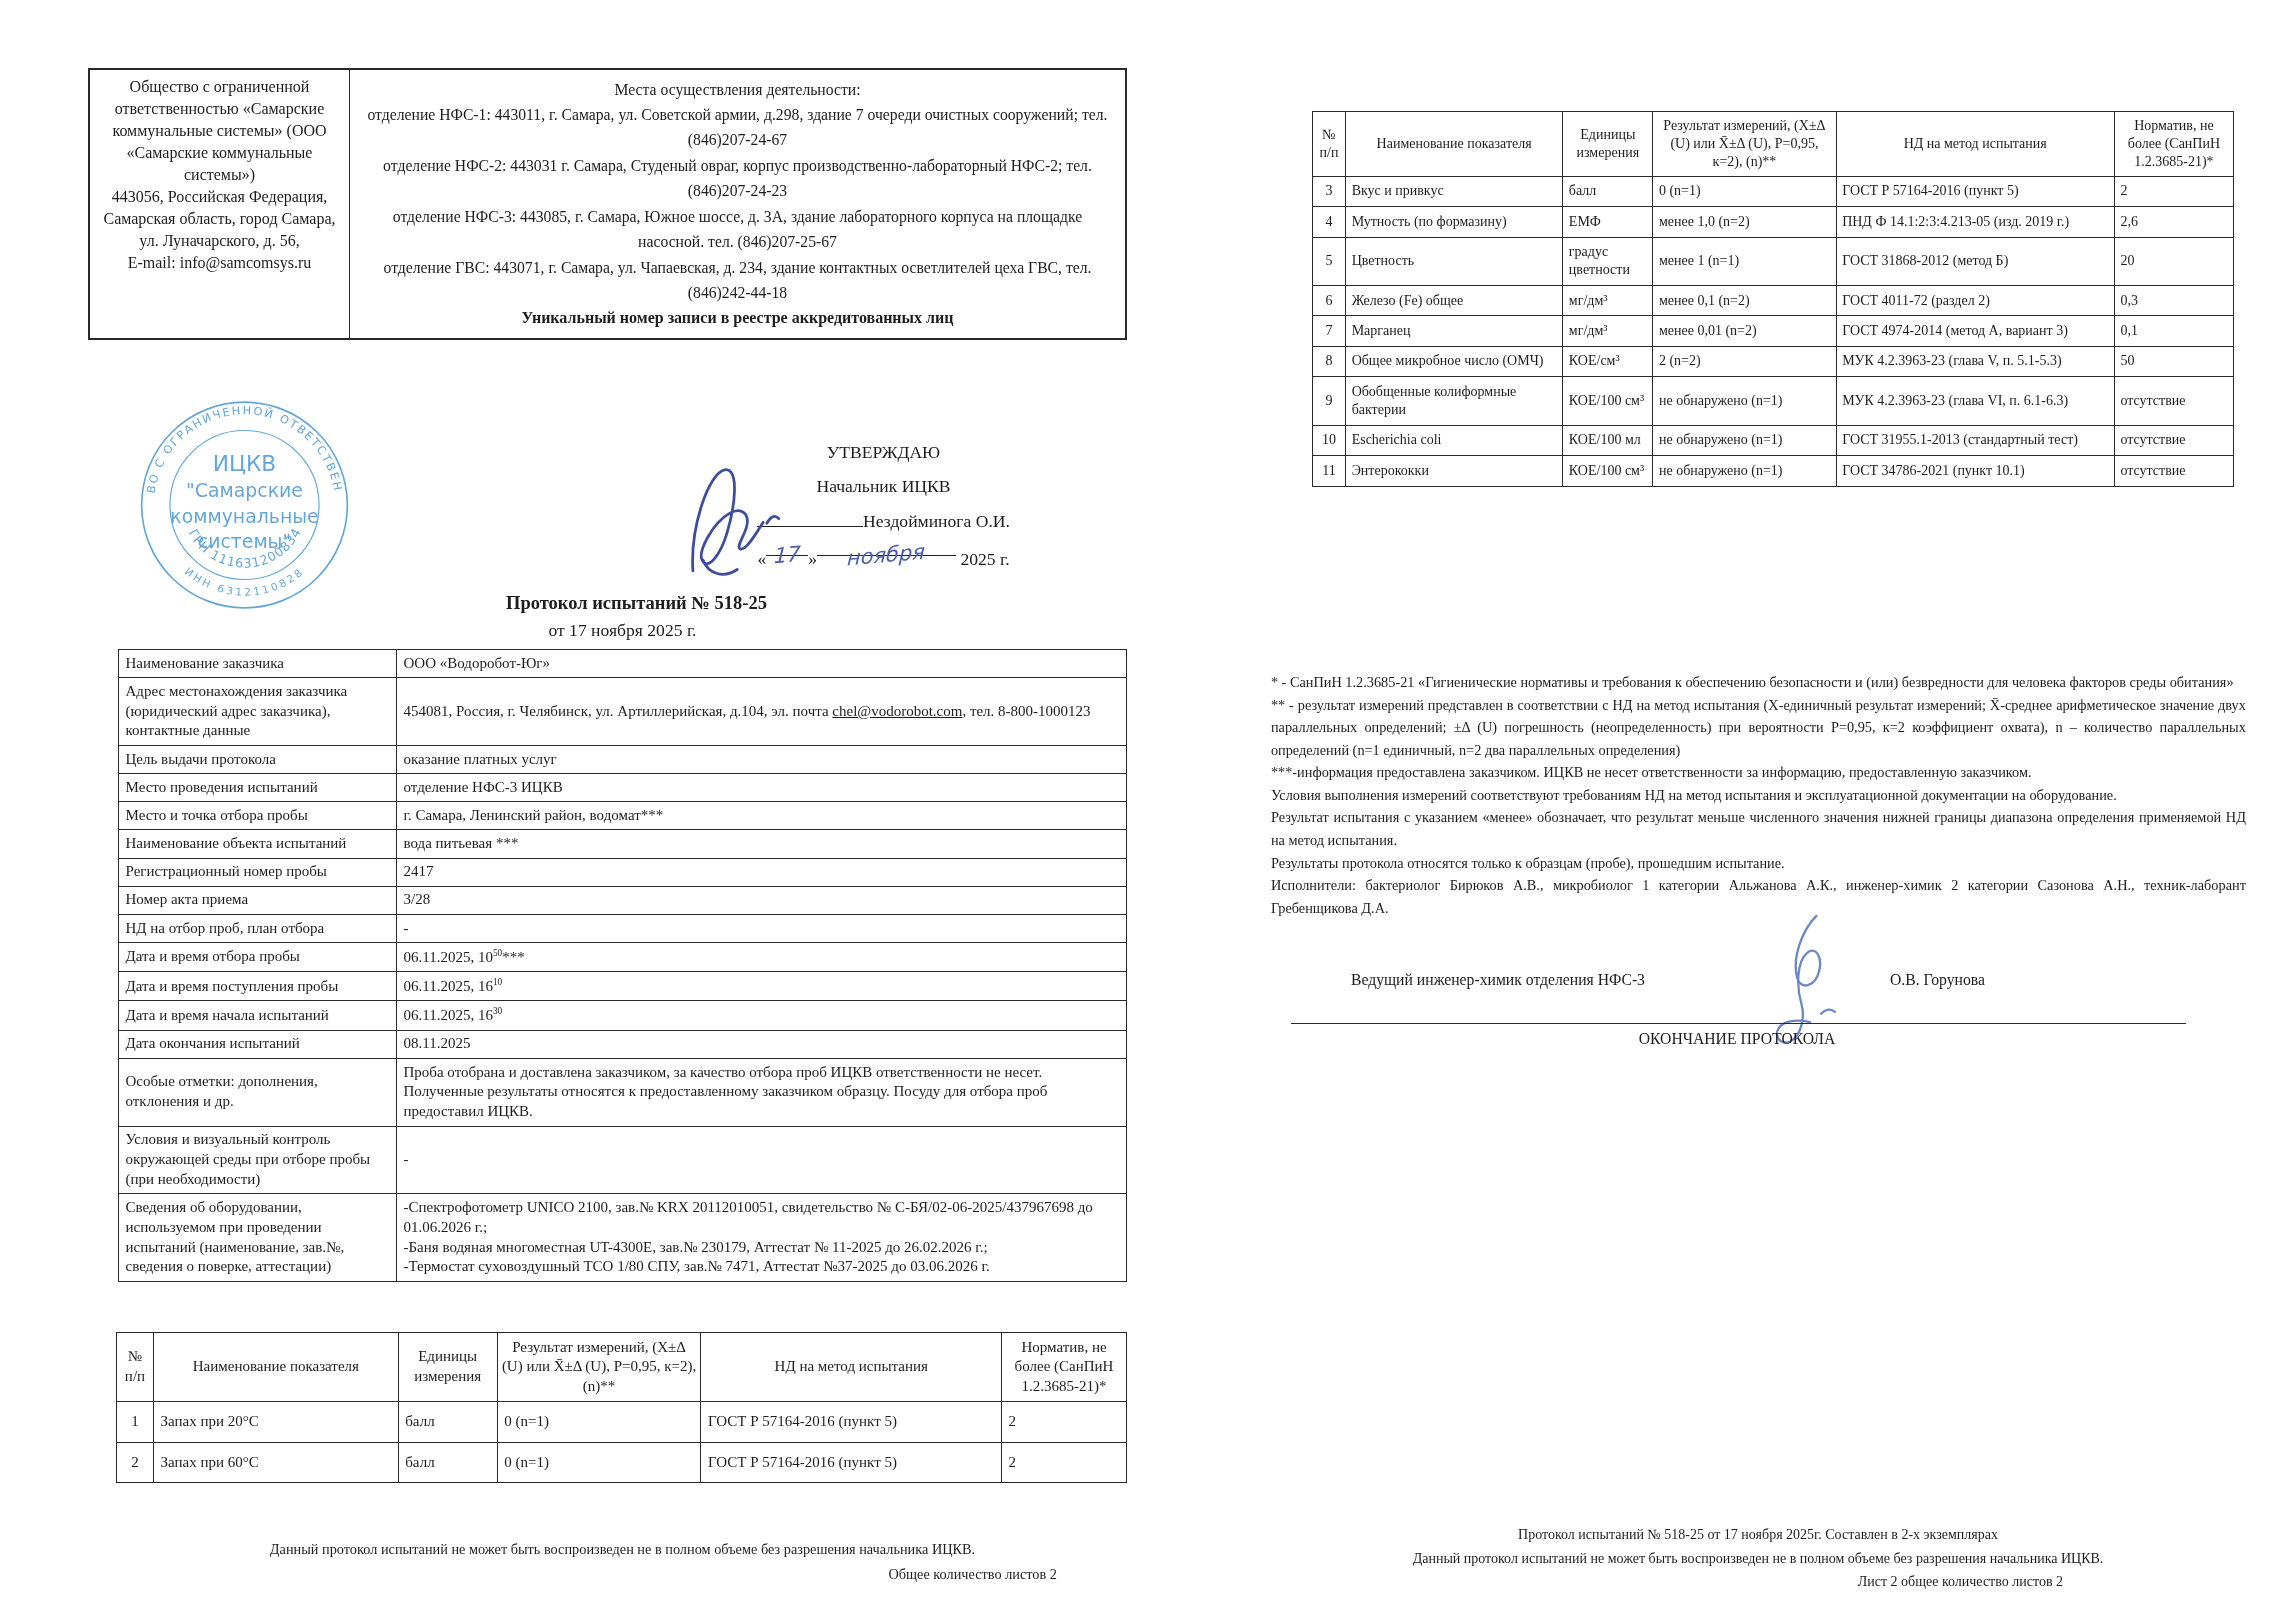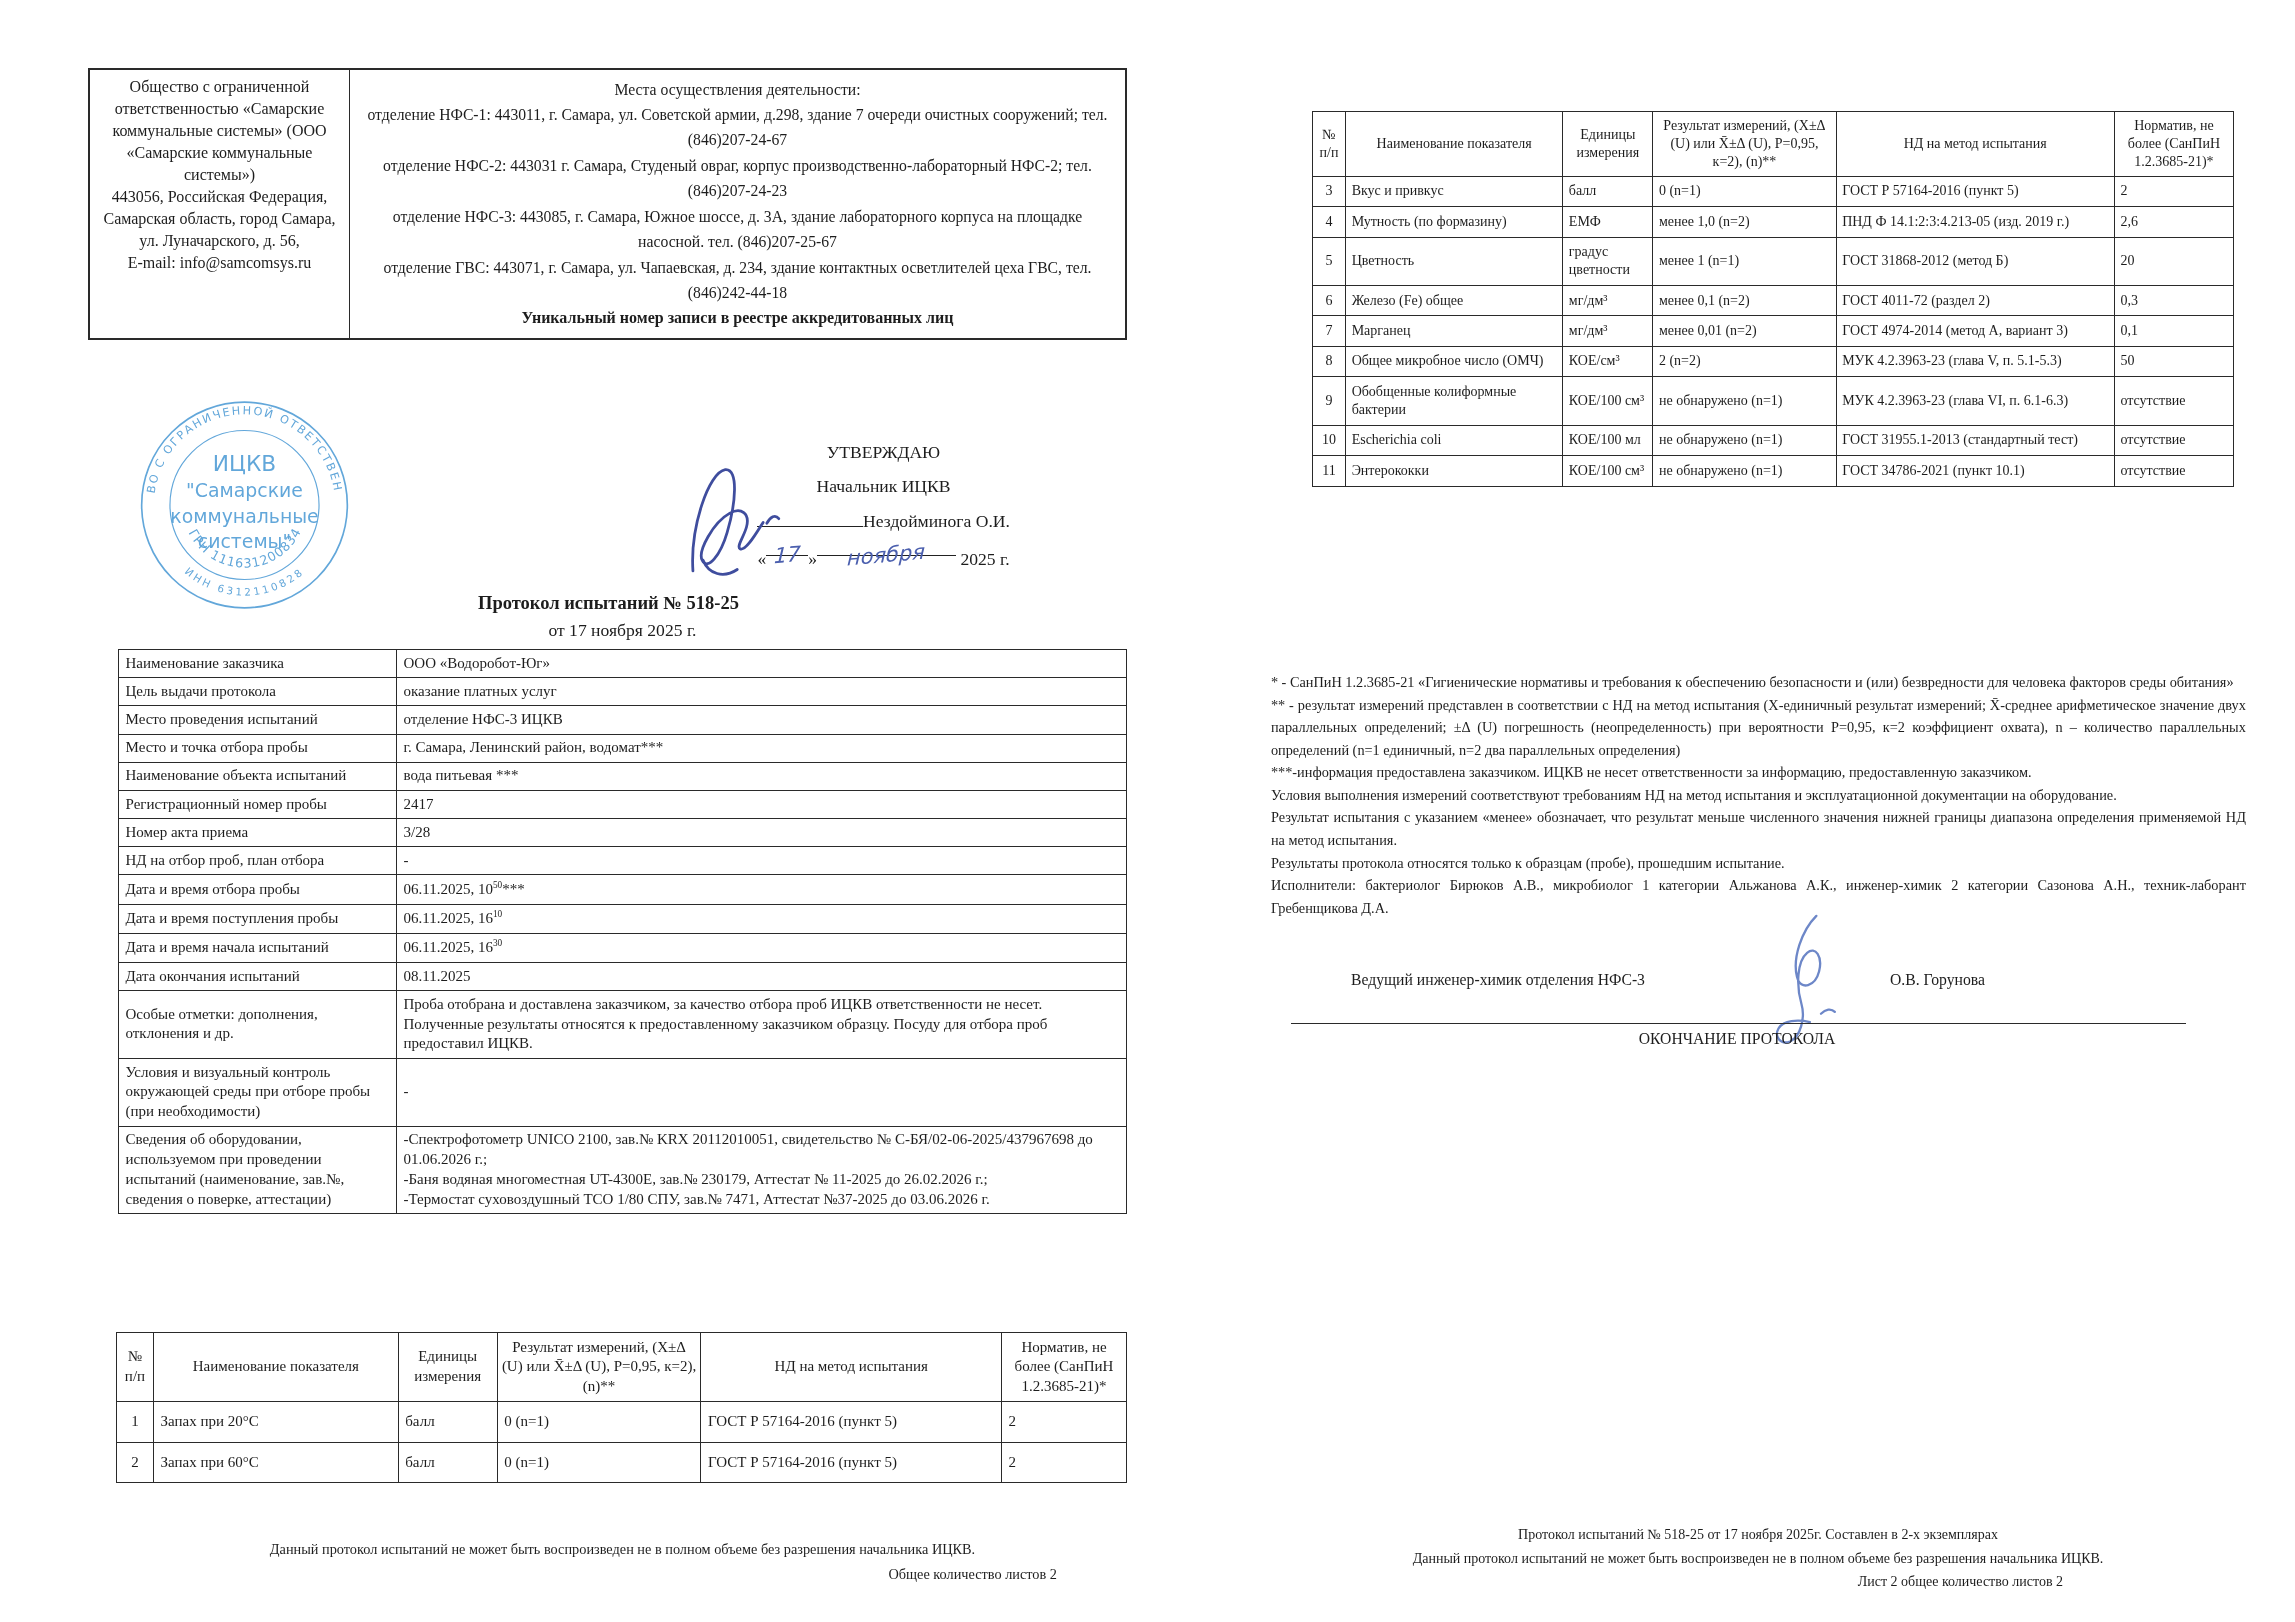--- a/index.html
+++ b/index.html
@@ -42,21 +42,21 @@
   .blank { display:inline-block; border-bottom:1.4px solid #222; height:18.5px; vertical-align:baseline; }
   .w230 { width:106px; } .w90 { width:42px; } .w300 { width:139px; }
   .hand {
     font-family:"DejaVu Sans", sans-serif; font-style:italic;
     color:#4b5fae; display:inline-block;
     transform:rotate(-5deg) skewX(-8deg);
     font-size:21px; position:relative; top:-2.8px;
   }
   .sig1 { position:absolute; left:680px; top:453px; width:157px; height:148px; }
 
-  .title1 { position:absolute; left:104px; top:593px; width:1009px; text-align:center; font-weight:bold; font-size:18.5px; }
+  .title1 { position:absolute; left:132px; top:593px; width:1009px; text-align:center; font-weight:bold; font-size:18.5px; }
   .title2 { position:absolute; left:118px; top:620px; width:1009px; text-align:center; font-size:17.6px; }
 
   table { border-collapse:collapse; }
   td, th { border:1.4px solid #2a2a2a; }
 
   .info {
     position:absolute; left:118px; top:649px; width:1009px;
     font-size:15px; line-height:1.32;
   }
   .info td { padding:3.7px 6.5px; vertical-align:middle; }
@@ -158,20 +158,24 @@
     <div class="title1">Протокол испытаний № 518-25</div>
     <div class="title2">от 17 ноября 2025 г.</div>
 
     <table class="info">
       <tbody>
           <tr>
         <td class="lab">Наименование заказчика</td>
         <td>ООО «Водоробот-Юг»</td>
       </tr>
       <tr>
+        <td class="lab">Адрес местонахождения заказчика (юридический адрес заказчика), контактные данные</td>
+        <td><span>454081, Россия, г. Челябинск, ул. Артиллерийская, д.104, эл. почта </span><span class="eml">chel@vodorobot.com</span><span>, тел. 8-800-1000123</span></td>
+      </tr>
+      <tr>
         <td class="lab">Цель выдачи протокола</td>
         <td>оказание платных услуг</td>
       </tr>
       <tr>
         <td class="lab">Место проведения испытаний</td>
         <td>отделение НФС-3 ИЦКВ</td>
       </tr>
       <tr>
         <td class="lab">Место и точка отбора пробы</td>
         <td>г. Самара, Ленинский район, водомат***</td>

